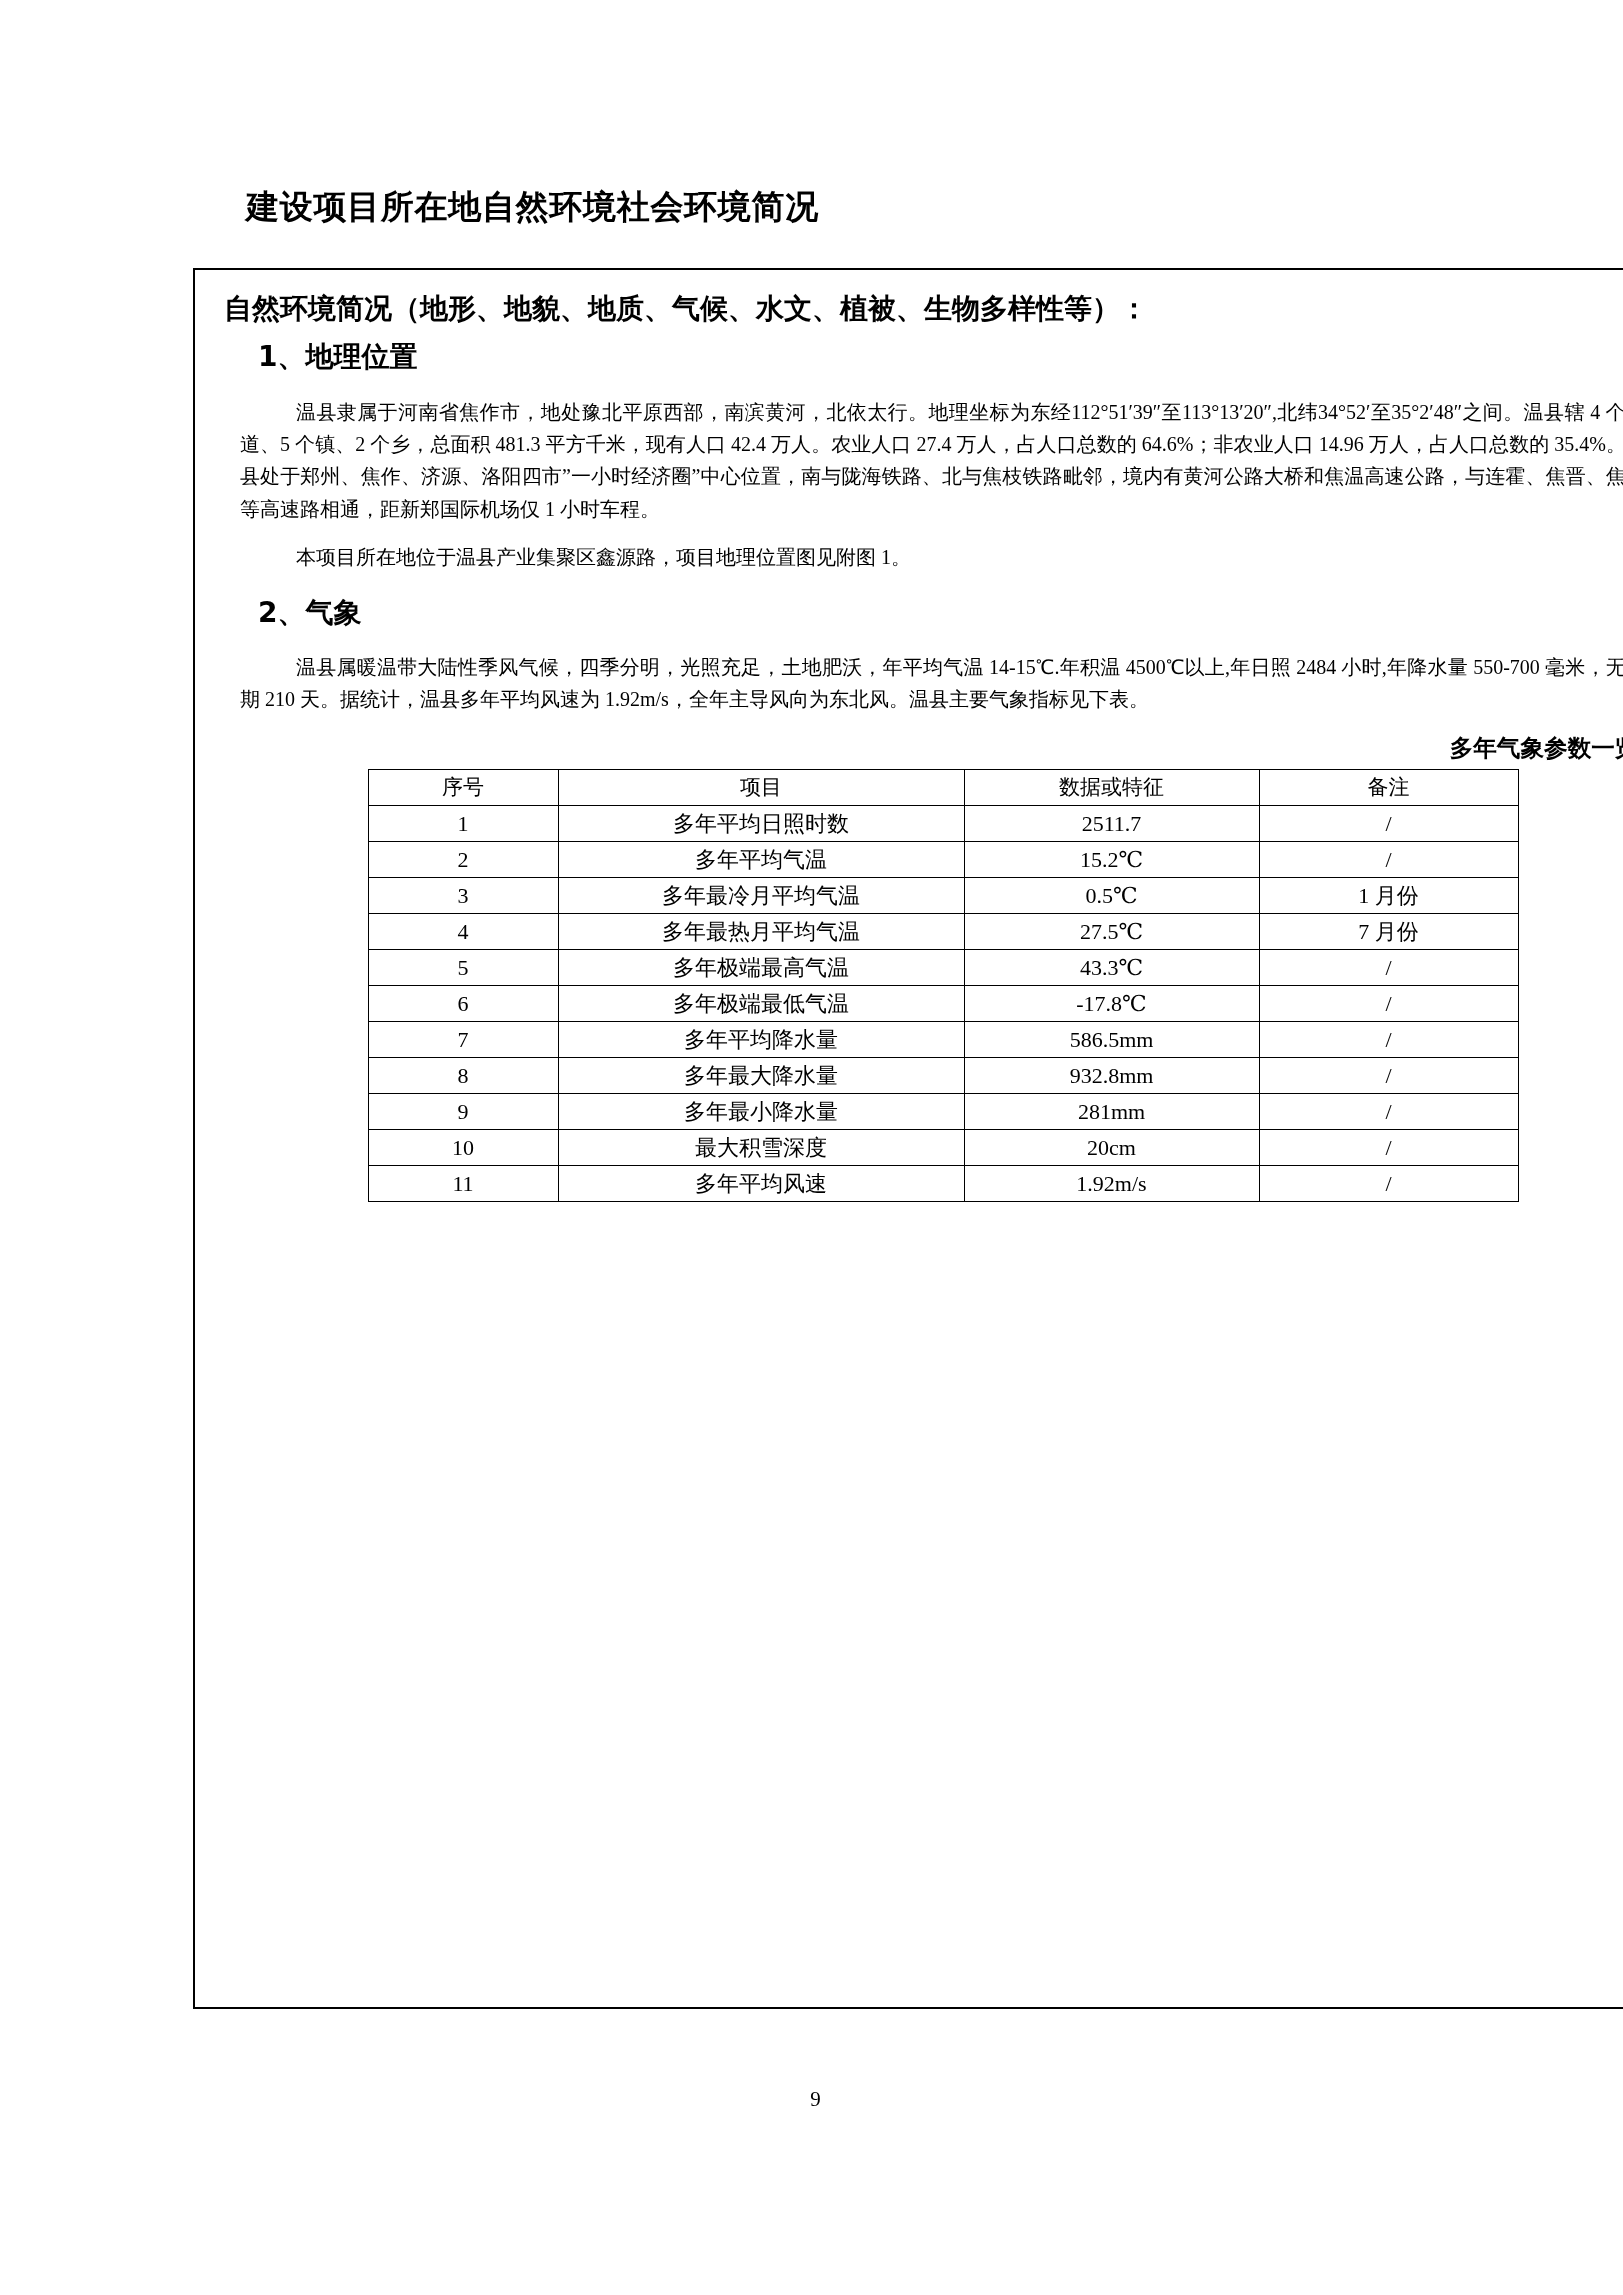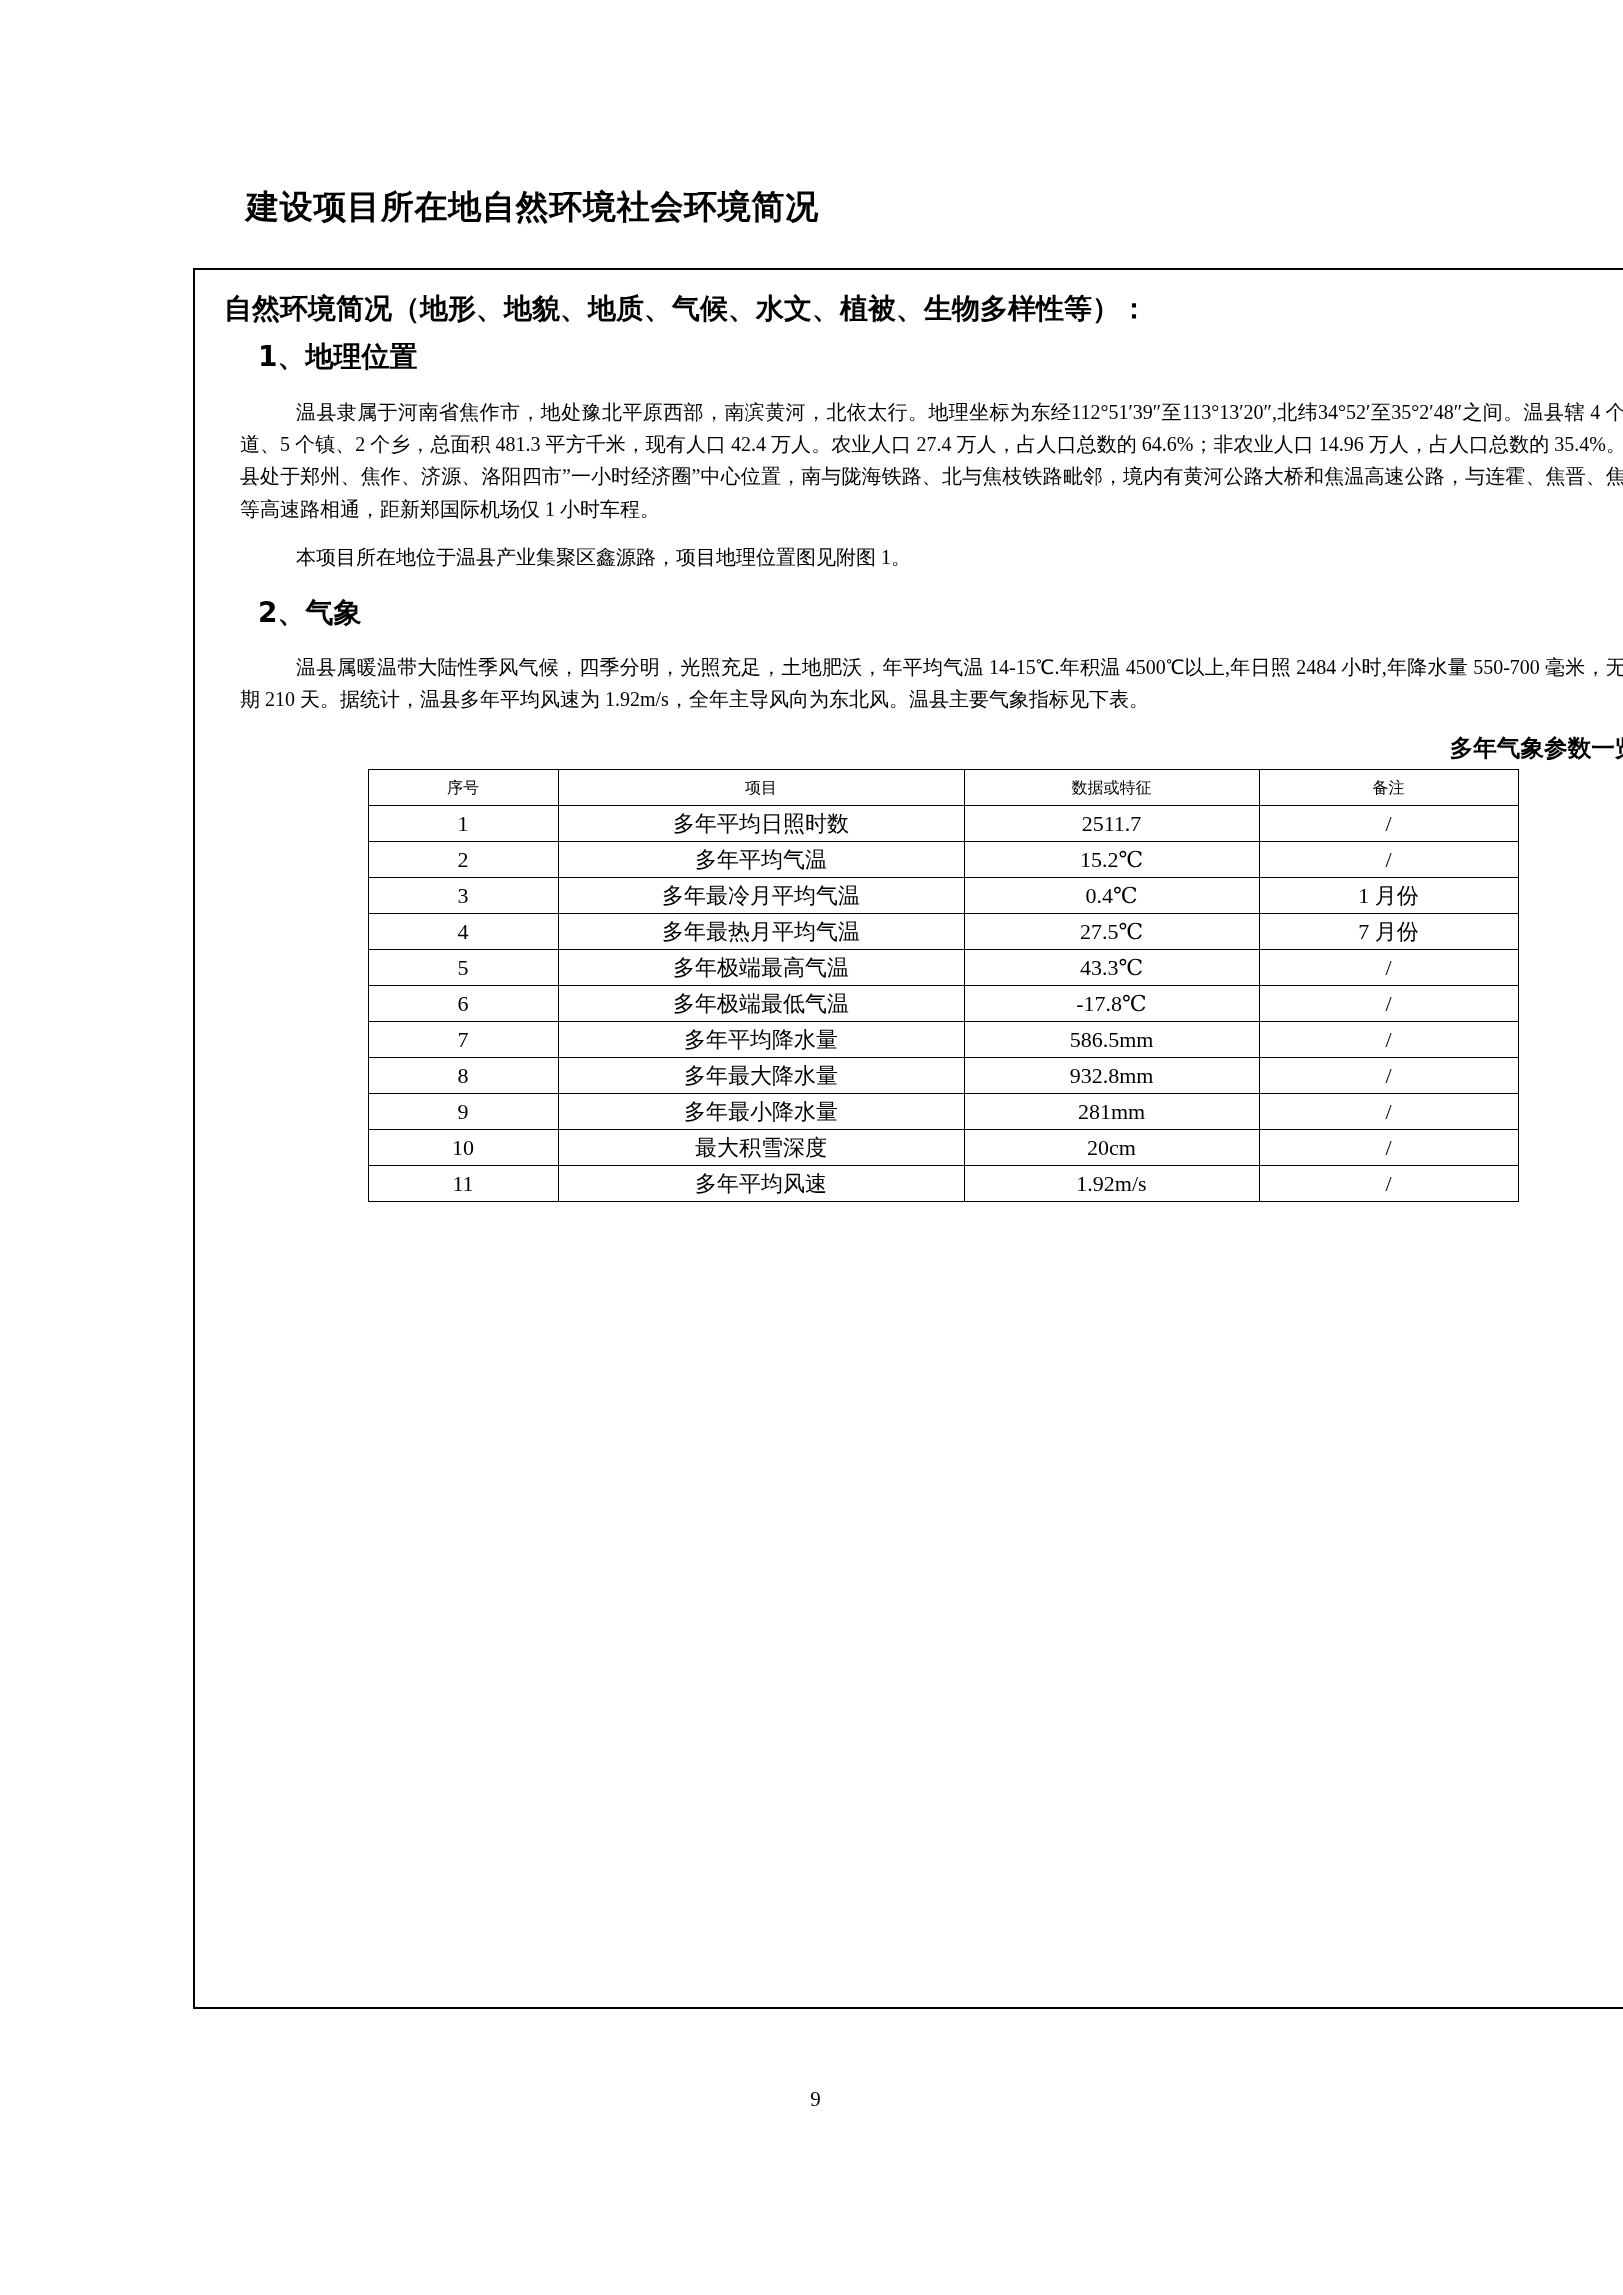--- a/index.html
+++ b/index.html
@@ -82,21 +82,21 @@
     border: 1.3px solid #000;
     text-align: center;
     font-size: 22px;
     font-weight: normal;
     font-family: "Liberation Serif", "DejaVu Serif", serif;
     height: 35px;
     padding: 0;
     line-height: 35px;
   }
   table.meteo th {
-    font-size: 16px;
+    font-size: 21px;
   }
   col.c1 { width: 190px; }
   col.c2 { width: 406px; }
   col.c3 { width: 295px; }
   col.c4 { width: 259px; }
   .after-table {
     font-size: 28px;
     font-weight: bold;
     font-family: "DejaVu Sans", "Liberation Sans", sans-serif;
     text-indent: 34px;
@@ -159,21 +159,21 @@
         </tr>
         <tr>
           <td>2</td>
           <td>多年平均气温</td>
           <td>15.2℃</td>
           <td>/</td>
         </tr>
         <tr>
           <td>3</td>
           <td>多年最冷月平均气温</td>
-          <td>0.4℃</td>
+          <td>0.5℃</td>
           <td>1 月份</td>
         </tr>
         <tr>
           <td>4</td>
           <td>多年最热月平均气温</td>
           <td>27.5℃</td>
           <td>7 月份</td>
         </tr>
         <tr>
           <td>5</td>

